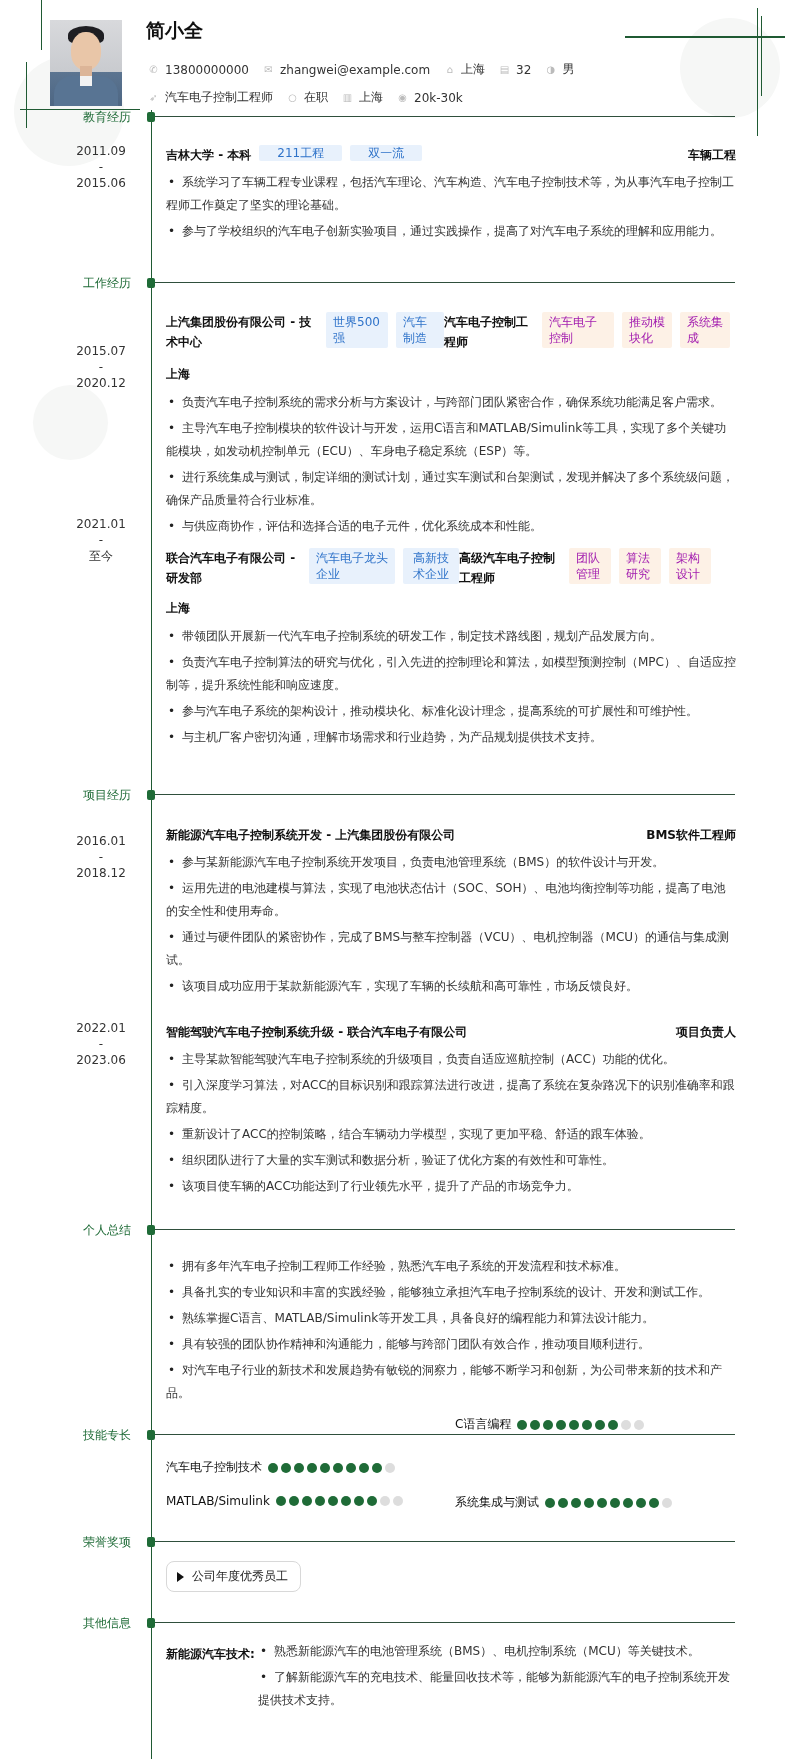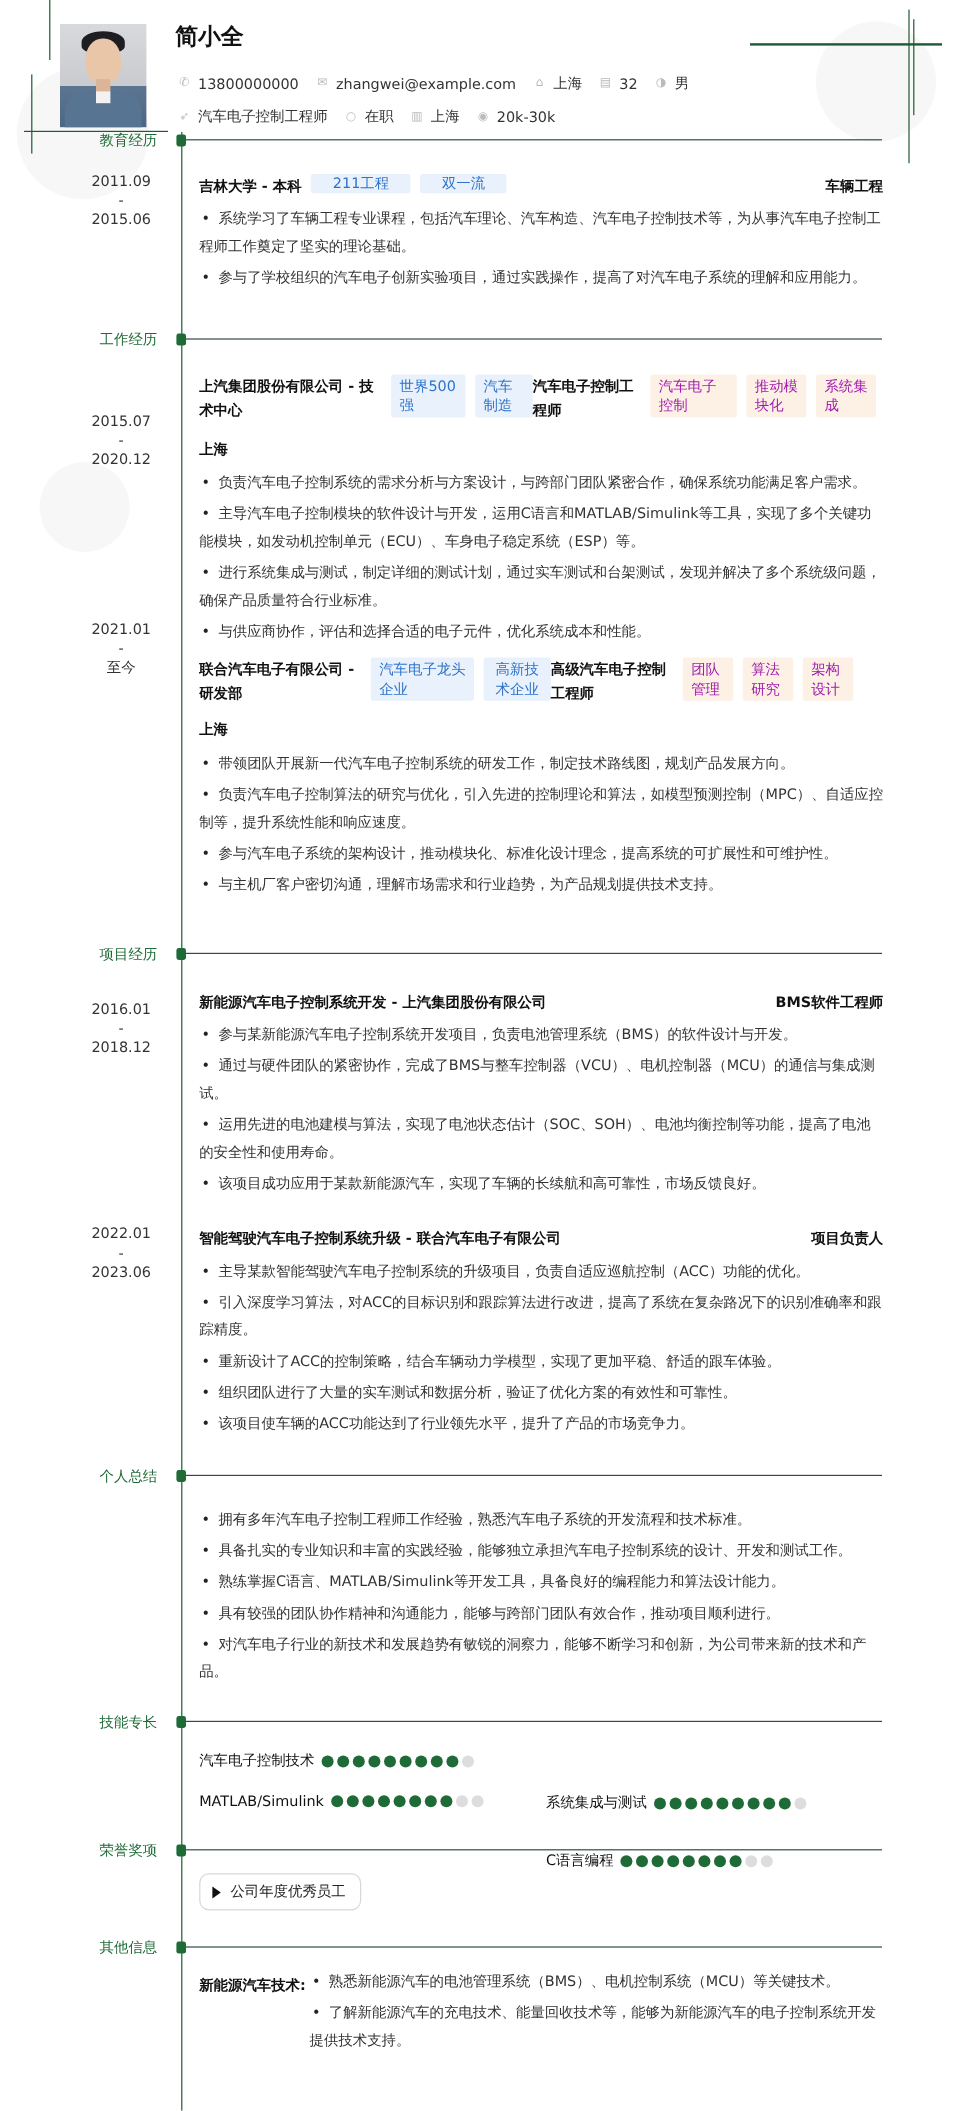--- a/index.html
+++ b/index.html
@@ -238,22 +238,22 @@
     <span>2018.12</span>
 </div>
 <div class="content" style="top:825px;">
   <div class="title-row">
     <span>新能源汽车电子控制系统开发 - 上汽集团股份有限公司</span>
     <span class="grow"></span>
     <span>BMS软件工程师</span>
   </div>
   <ul class="bullets" style="margin-top:6px;">
     <li>参与某新能源汽车电子控制系统开发项目，负责电池管理系统（BMS）的软件设计与开发。</li>
+    <li class="wrap">运用先进的电池建模与算法，实现了电池状态估计（SOC、SOH）、电池均衡控制等功能，提高了电池的安全性和使用寿命。</li>
     <li class="wrap">通过与硬件团队的紧密协作，完成了BMS与整车控制器（VCU）、电机控制器（MCU）的通信与集成测试。</li>
-    <li class="wrap">运用先进的电池建模与算法，实现了电池状态估计（SOC、SOH）、电池均衡控制等功能，提高了电池的安全性和使用寿命。</li>
     <li>该项目成功应用于某款新能源汽车，实现了车辆的长续航和高可靠性，市场反馈良好。</li>
   </ul>
 </div>
 
 <div class="date" style="top:1020px;">
   <span>2022.01</span>
     <span>-</span>
     <span>2023.06</span>
 </div>
 <div class="content" style="top:1022px;">
@@ -289,21 +289,21 @@
       <span class="d"></span>
       <span class="d"></span>
       <span class="d"></span>
       <span class="d"></span>
       <span class="d"></span>
       <span class="d"></span>
       <span class="d"></span>
       <span class="d off"></span>
     </span>
   </div>
-<div class="skill" id="skill1" style="left:455px;top:1542px;">
+<div class="skill" id="skill1" style="left:455px;top:1416px;">
     <span>C语言编程</span>
     <span class="dots">
       <span class="d"></span>
       <span class="d"></span>
       <span class="d"></span>
       <span class="d"></span>
       <span class="d"></span>
       <span class="d"></span>
       <span class="d"></span>
       <span class="d"></span>

